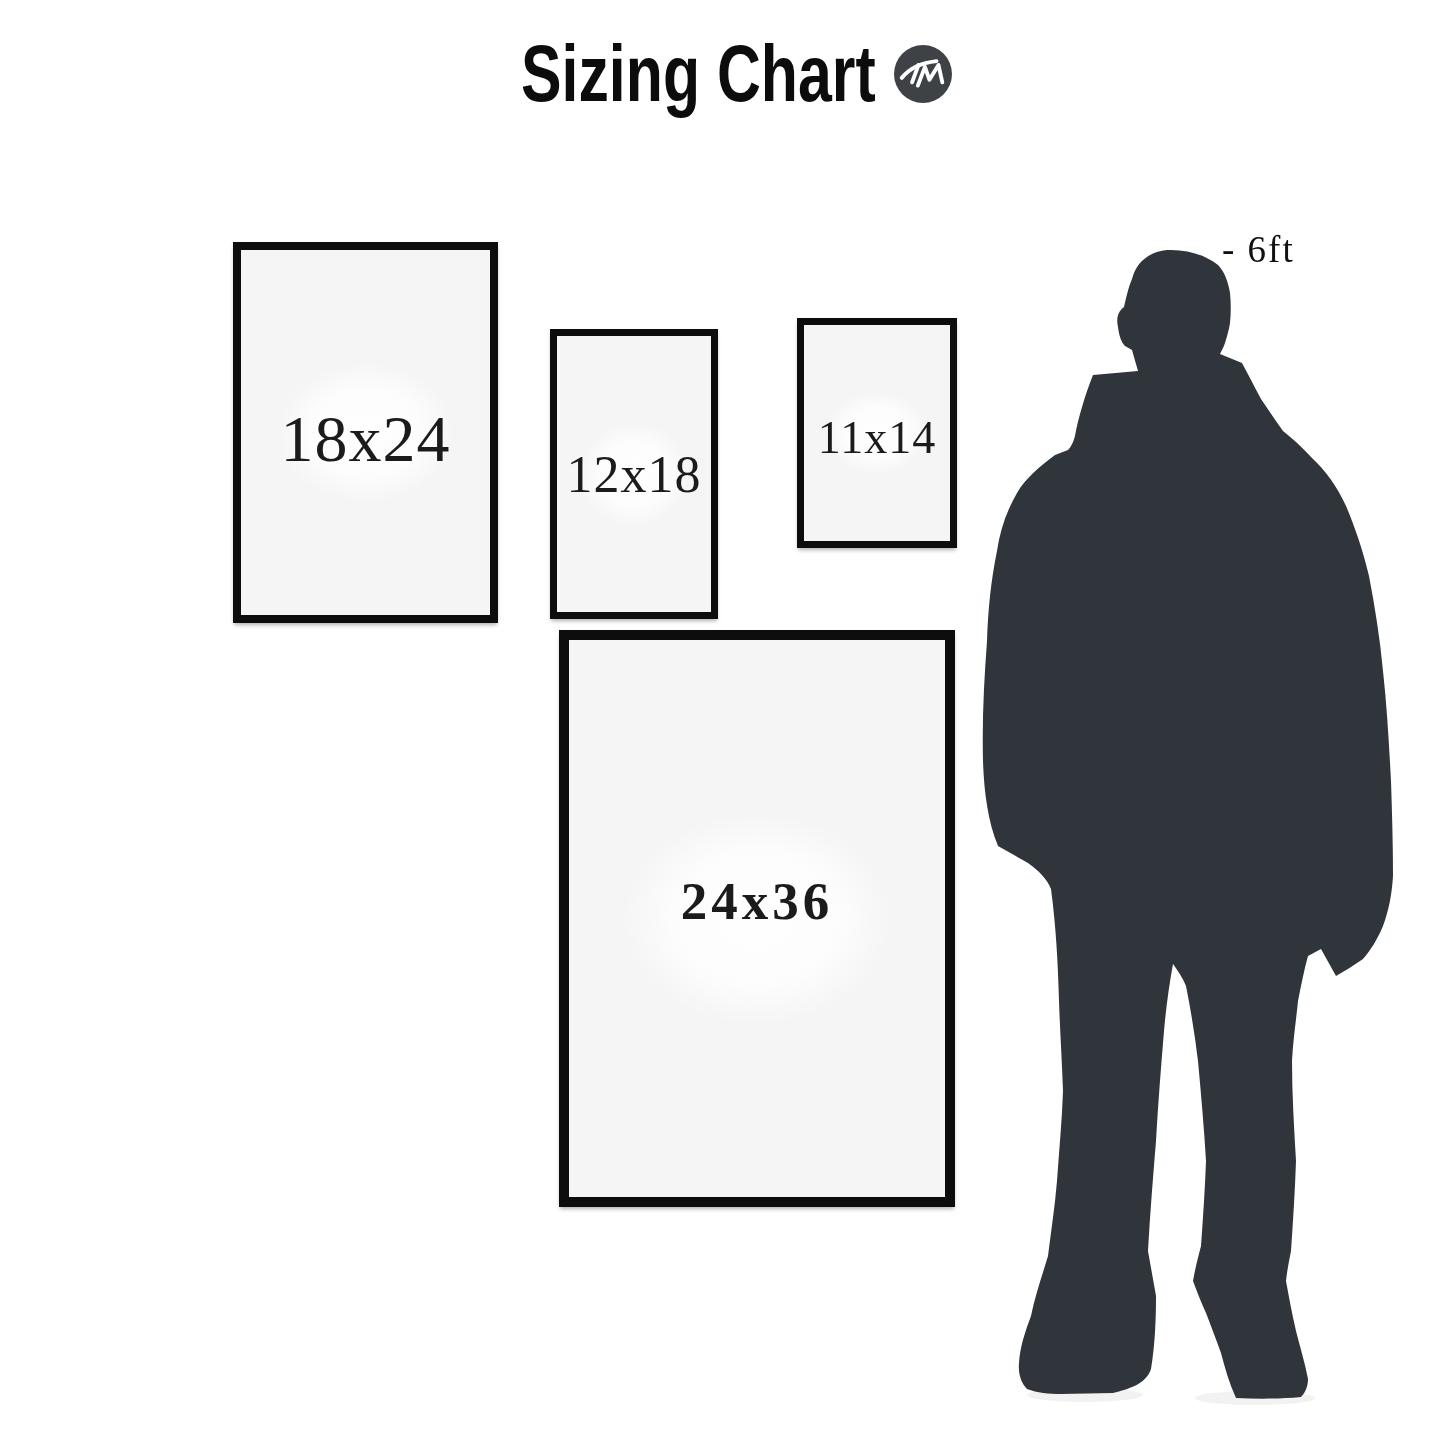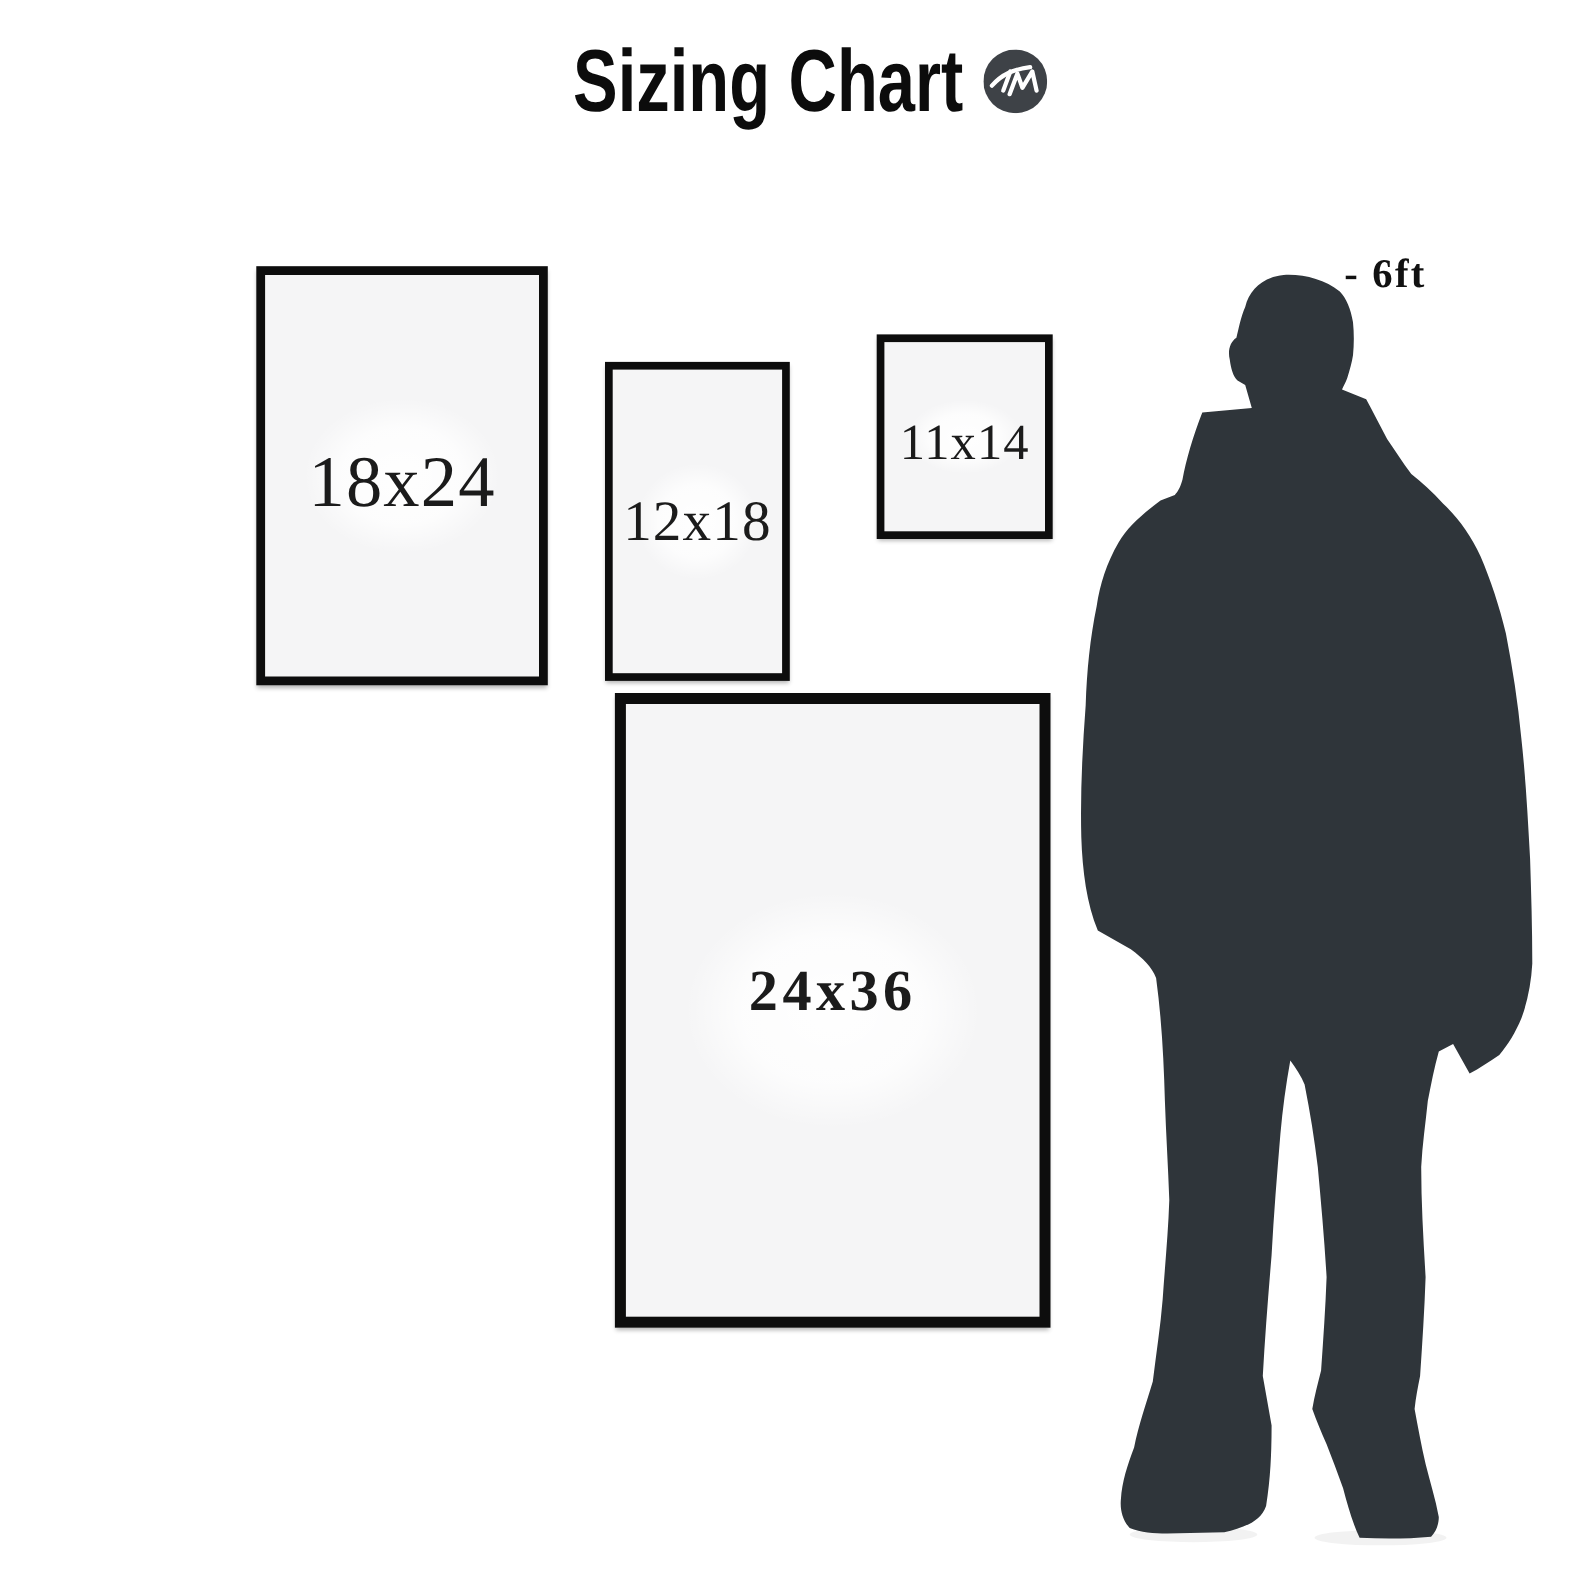--- a/index.html
+++ b/index.html
@@ -66,21 +66,21 @@
     letter-spacing: 1px;
     white-space: nowrap;
   }
 
   .frame-18x24 { left: 233px; top: 242px; width: 265px; height: 381px; border-width: 8px; }
   .frame-18x24 .size-label { font-size: 66px; transform: translateY(6px); }
 
   .frame-12x18 { left: 550px; top: 292px; width: 168px; height: 290px; border-width: 7px; margin-top: 37px; }
   .frame-12x18 .size-label { font-size: 52px; }
 
-  .frame-11x14 { left: 797px; top: 304px; width: 160px; height: 186px; border-width: 7px; }
+  .frame-11x14 { left: 797px; top: 318px; width: 160px; height: 230px; border-width: 7px; }
   .frame-11x14 .size-label { font-size: 46px; transform: translateY(4px); }
 
   .frame-20x30 { left: 199px; top: 679px; width: 321px; height: 469px; border-width: 9px; }
   .frame-20x30 .size-label { font-size: 64px; transform: translateY(-5px); }
 
   .frame-24x36 { left: 559px; top: 630px; width: 396px; height: 577px; border-width: 10px; }
   .frame-24x36 .size-label { font-size: 53px; letter-spacing: 4px; transform: translateY(-18px); font-weight: bold; }
 
   
   .silhouette {
@@ -91,21 +91,20 @@
     height: 1162px;
   }
   .height-label {
     position: absolute;
     left: 1222px;
     top: 228px;
     font-size: 37px;
     color: #111111;
     letter-spacing: 2px;
     white-space: nowrap;
-    font-weight: bold;
   }
 </style>
 </head>
 <body>
 
 <div class="canvas">
 
   <div class="title-row">
     <span class="title-text">Sizing Chart</span>
     <span class="logo">

